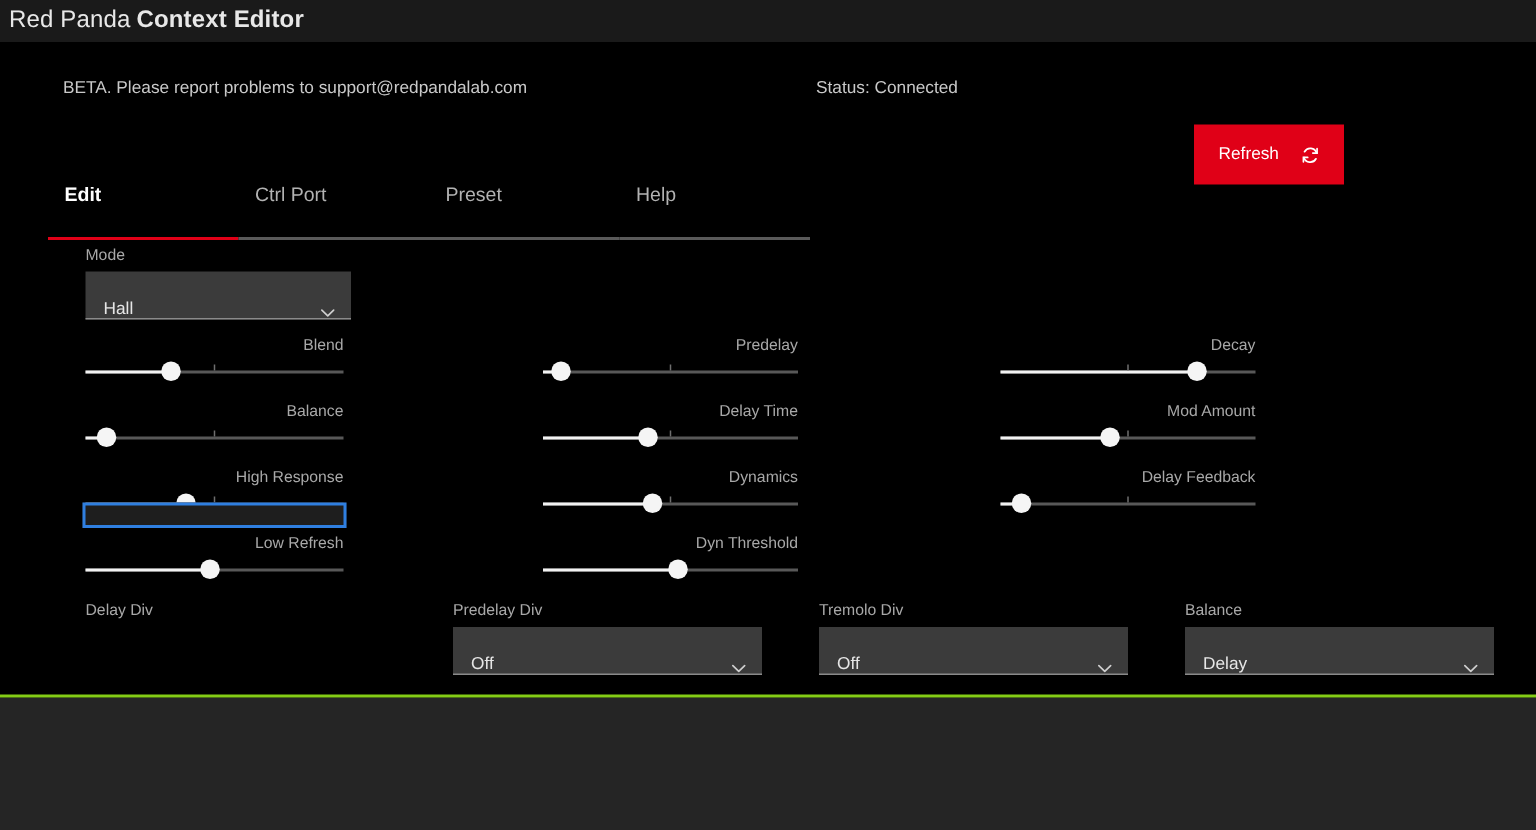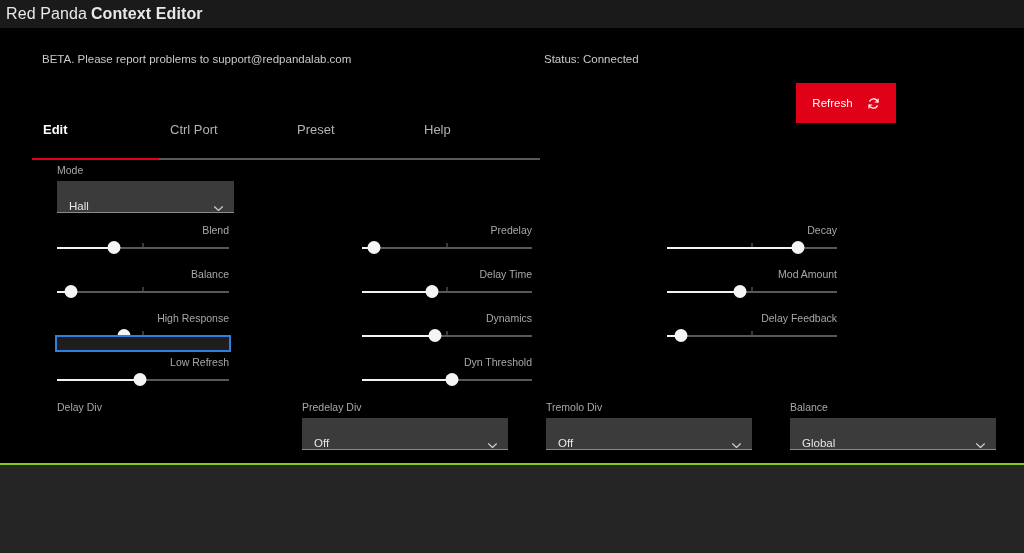--- a/index.html
+++ b/index.html
@@ -377,21 +377,21 @@
           <div class="select">
             <span class="select-value">Off</span>
             <svg class="chev" viewBox="0 0 12 8" fill="none" stroke="#cfcfcf" stroke-width="1.3" stroke-linecap="round" stroke-linejoin="round">
                 <path d="M1.5 2 L6 6.3 L10.5 2"></path>
               </svg>
           </div>
         </div>
         <div class="bottom-item" id="bi-3">
           <div class="field-label">Balance</div>
           <div class="select">
-            <span class="select-value">Global</span>
+            <span class="select-value">Delay</span>
             <svg class="chev" viewBox="0 0 12 8" fill="none" stroke="#cfcfcf" stroke-width="1.3" stroke-linecap="round" stroke-linejoin="round">
                 <path d="M1.5 2 L6 6.3 L10.5 2"></path>
               </svg>
           </div>
         </div>
       </div>
 
     </div>
   </div>
 </div>

